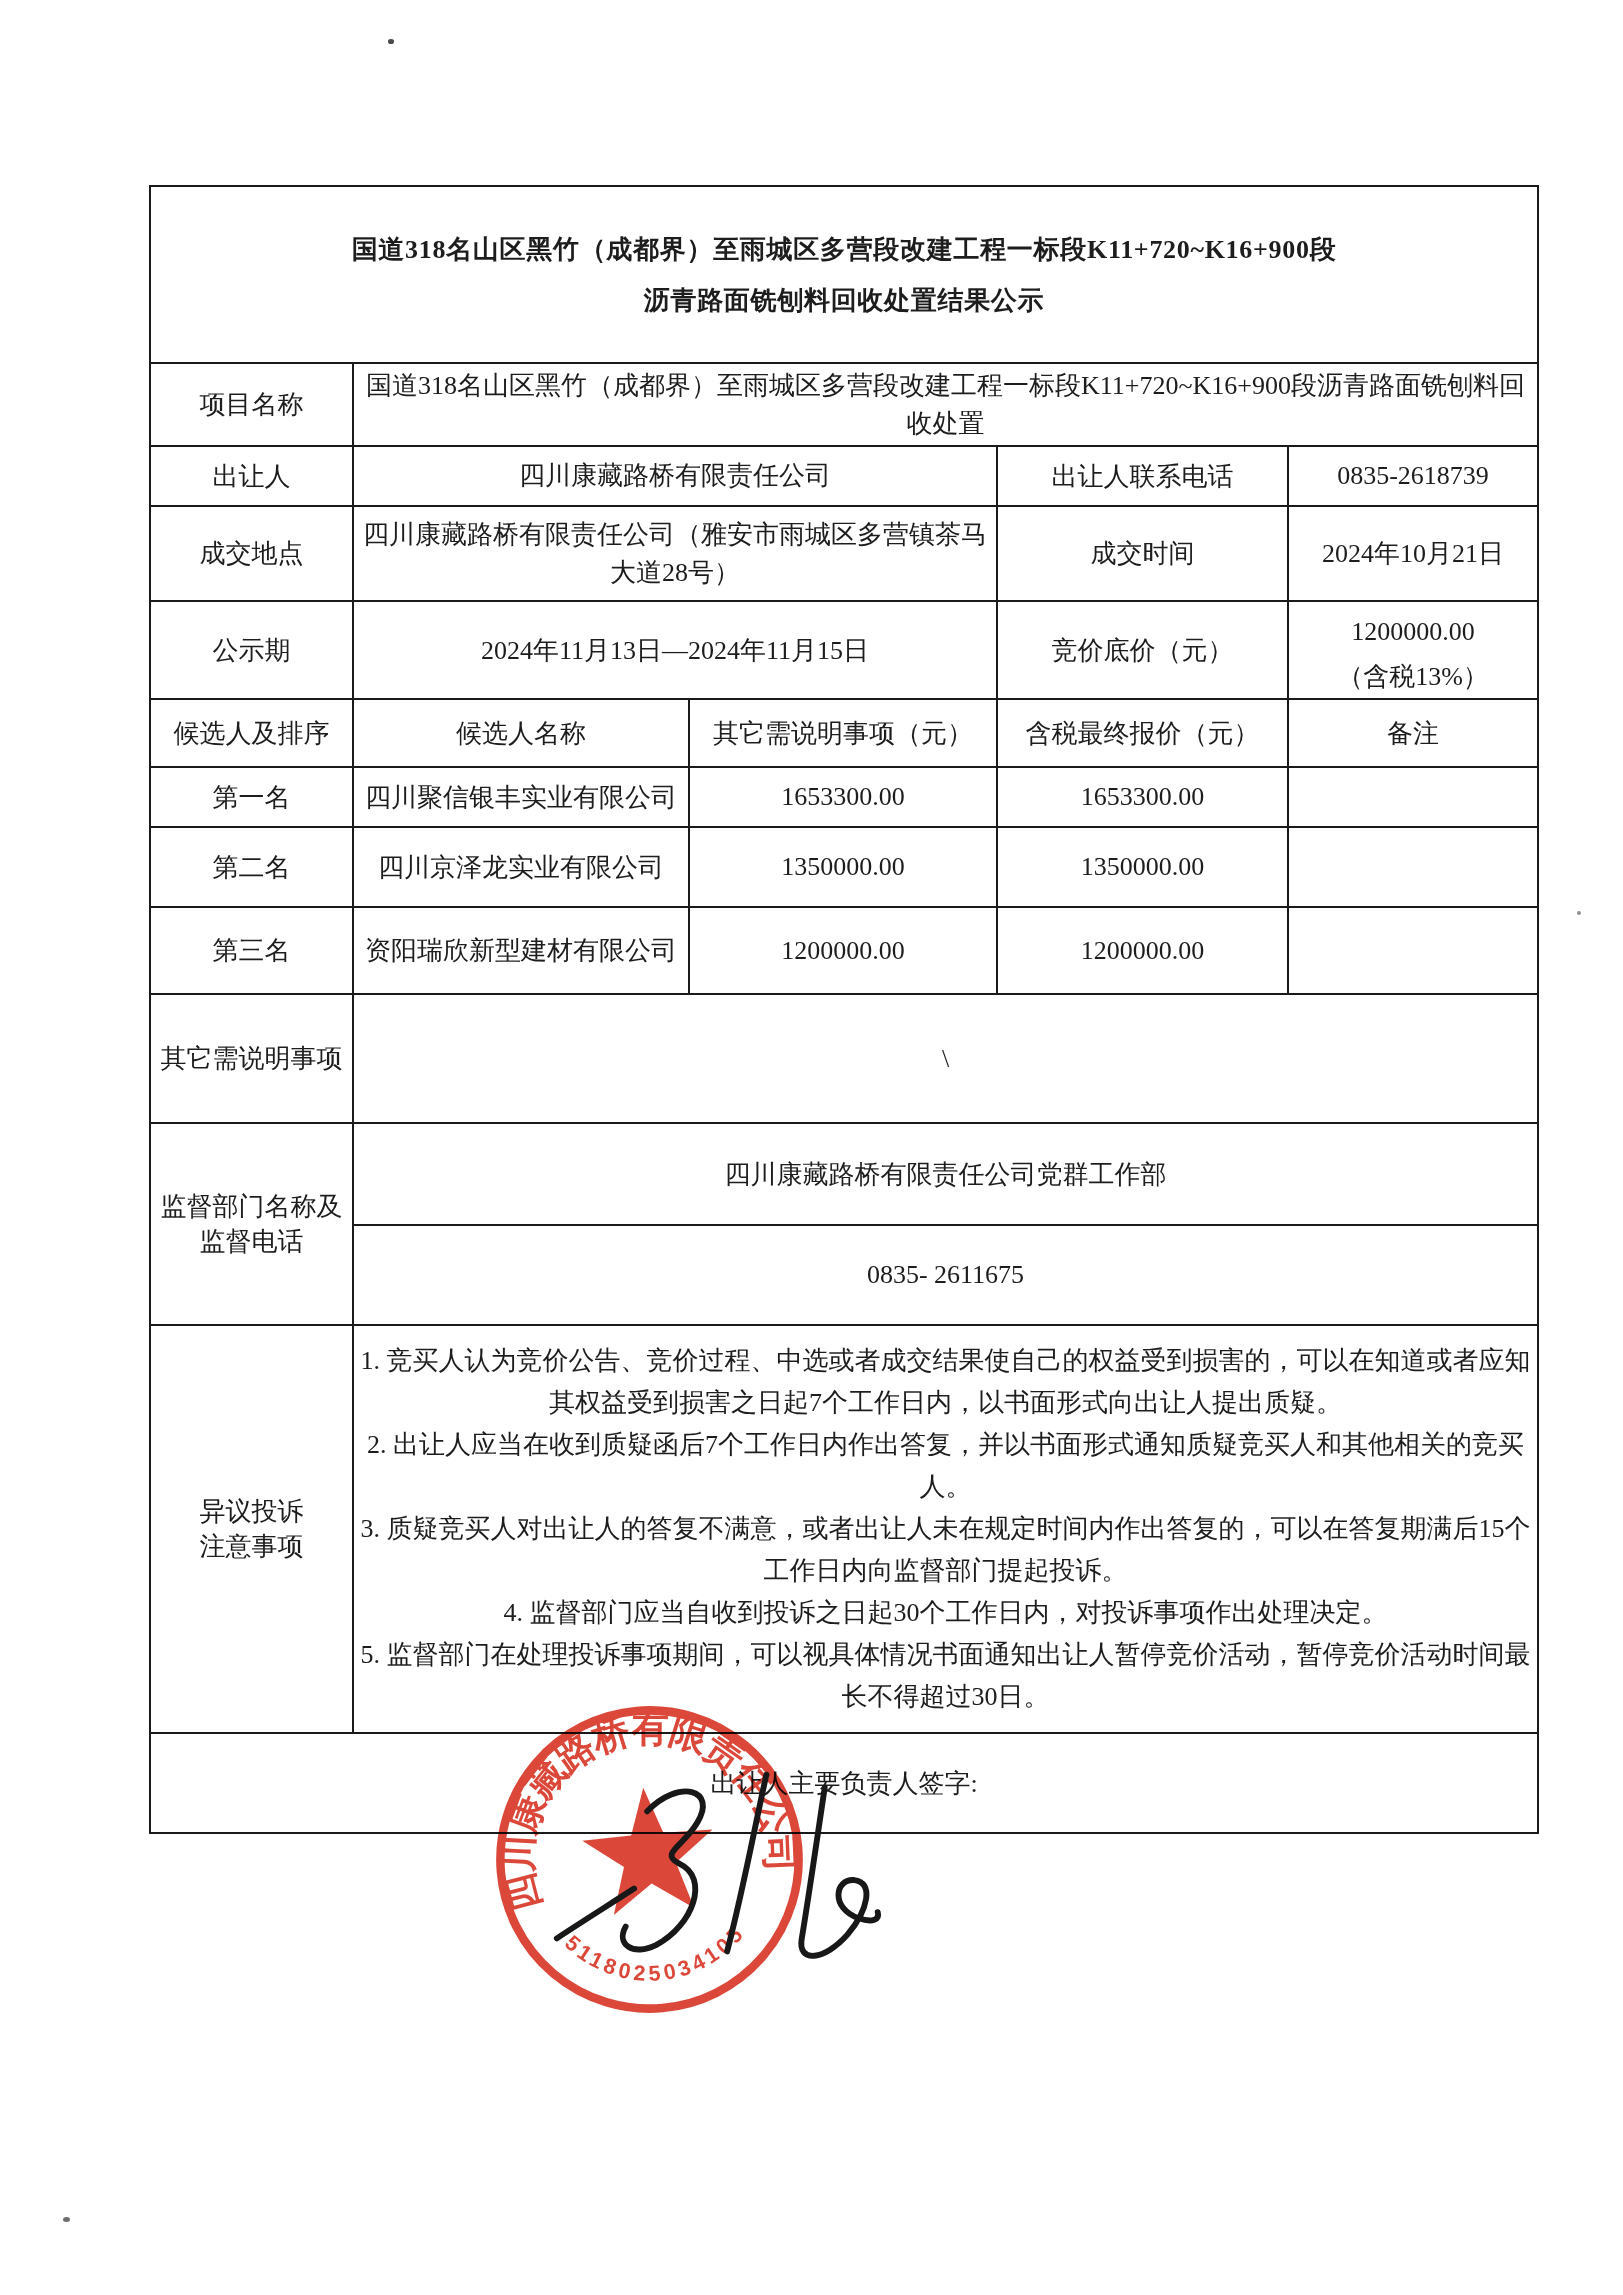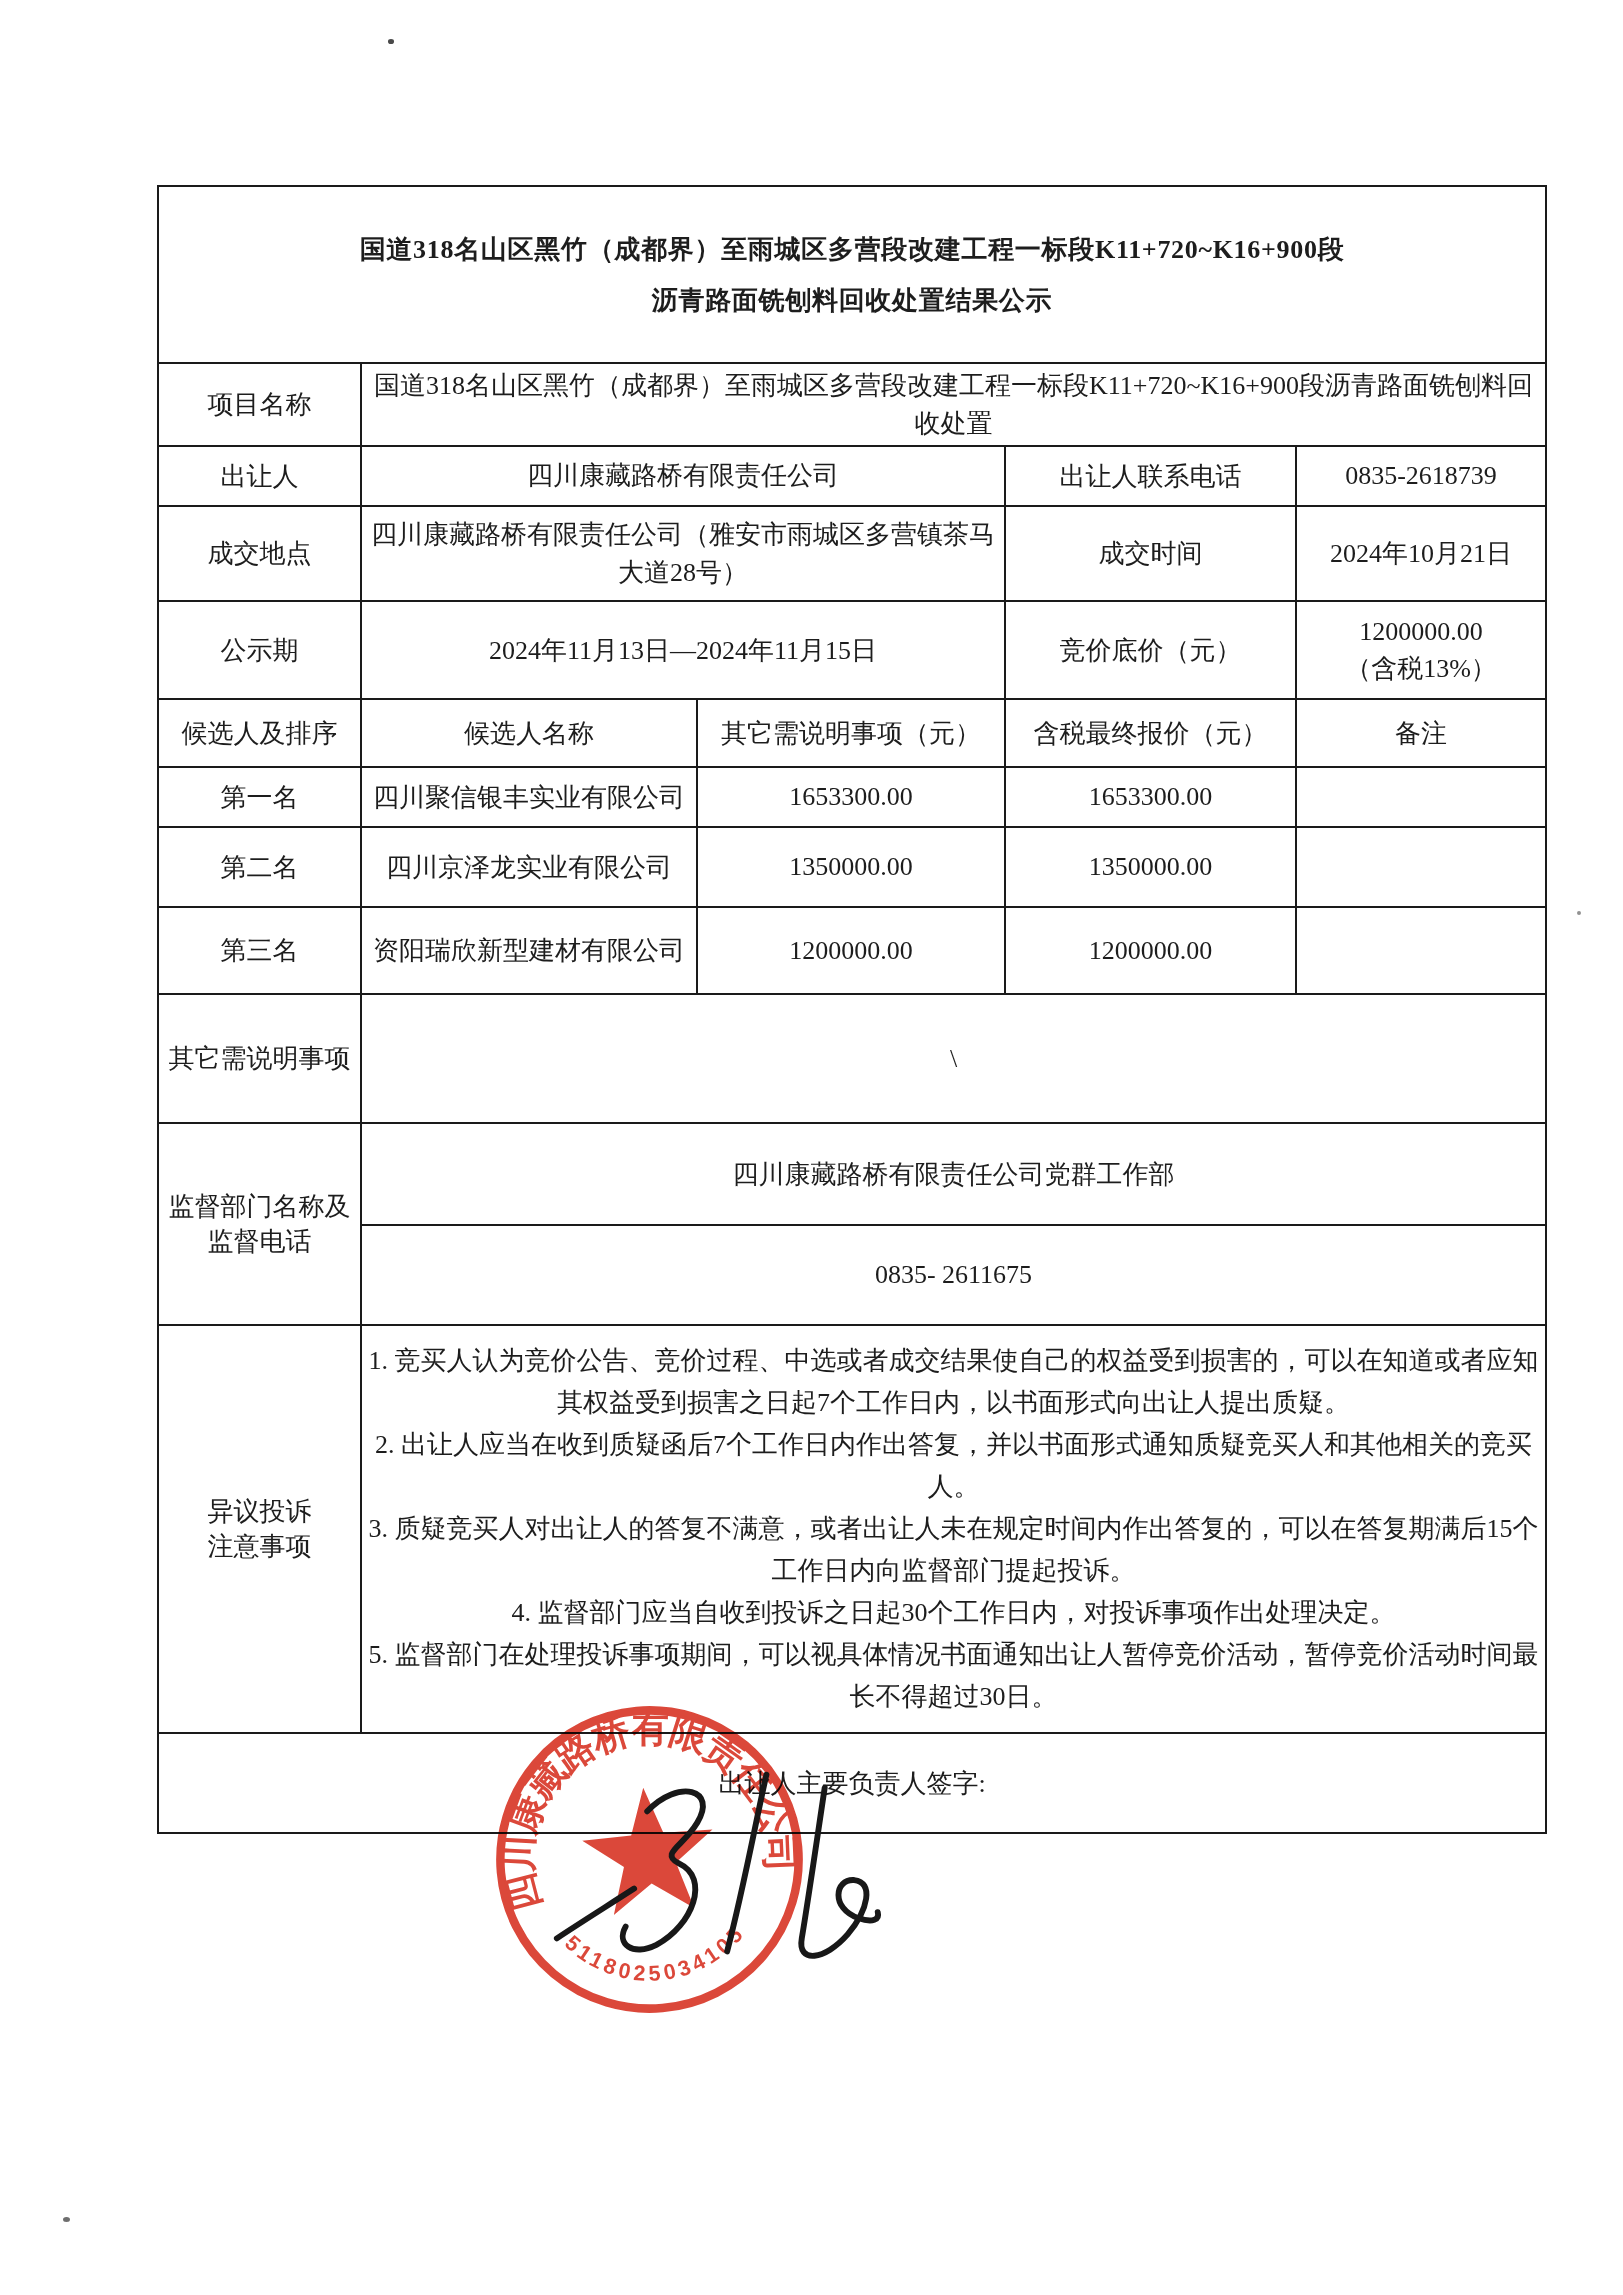--- a/index.html
+++ b/index.html
@@ -1,29 +1,29 @@
 <!DOCTYPE html>
 <html style="font-size:10.5px"><head>
 <meta charset="utf-8">
 <style>
   html,body{margin:0;padding:0;background:#e8e8e8;}
   .page{position:relative;width:1624px;height:2295px;background:#ffffff;overflow:hidden;
         font-family:"Liberation Serif","DejaVu Serif",serif;color:#1d1d1d;}
-  table.doc{position:absolute;left:157px;top:185px;width:1388px;
+  table.doc{position:absolute;left:149px;top:185px;width:1388px;
             border-collapse:collapse;table-layout:fixed;
             border:2.6px solid #1a1a1a;}
   table.doc td{border:2px solid #1a1a1a;font-size:26px;text-align:center;vertical-align:middle;
                padding:2.6px 5.2px;overflow:hidden;word-break:break-all;}
   td.title-cell{font-size:33px;font-weight:bold;line-height:51px;letter-spacing:0.7px;padding:6.5px 19.6px;}
   td.left{text-align:left;padding-left:11.8px;line-height:38px;}
   td.label{line-height:35px;}
   td.num{font-size:26px;margin-top:23px;}
   td.objection-cell{text-align:left;padding:9.2px 11.8px 6.5px 10.5px;line-height:42px;font-size:26px;}
   td.sign-cell{text-align:left;font-size:28px;padding-left:17px;}
-  .two-line{line-height:37px;}
+  .two-line{line-height:37px;margin-top:8px;}
   .stamp-wrap{position:absolute;left:486px;top:1696px;width:327px;height:327px;
               transform:rotate(-5deg);mix-blend-mode:multiply;opacity:0.93;z-index:2;}
   .sig-wrap{position:absolute;left:549px;top:1760px;width:334px;height:210px;z-index:3;}
   .speck{position:absolute;background:#4a4a4a;border-radius:50%;z-index:1;}
   .sp1{left:388px;top:39px;width:5.9px;height:4.6px;}
   .sp2{left:63px;top:2217px;width:7.2px;height:5.2px;opacity:.8;}
   .sp3{left:1577px;top:911px;width:3.9px;height:3.9px;opacity:.6;}
 </style>
 </head>
 <body>

